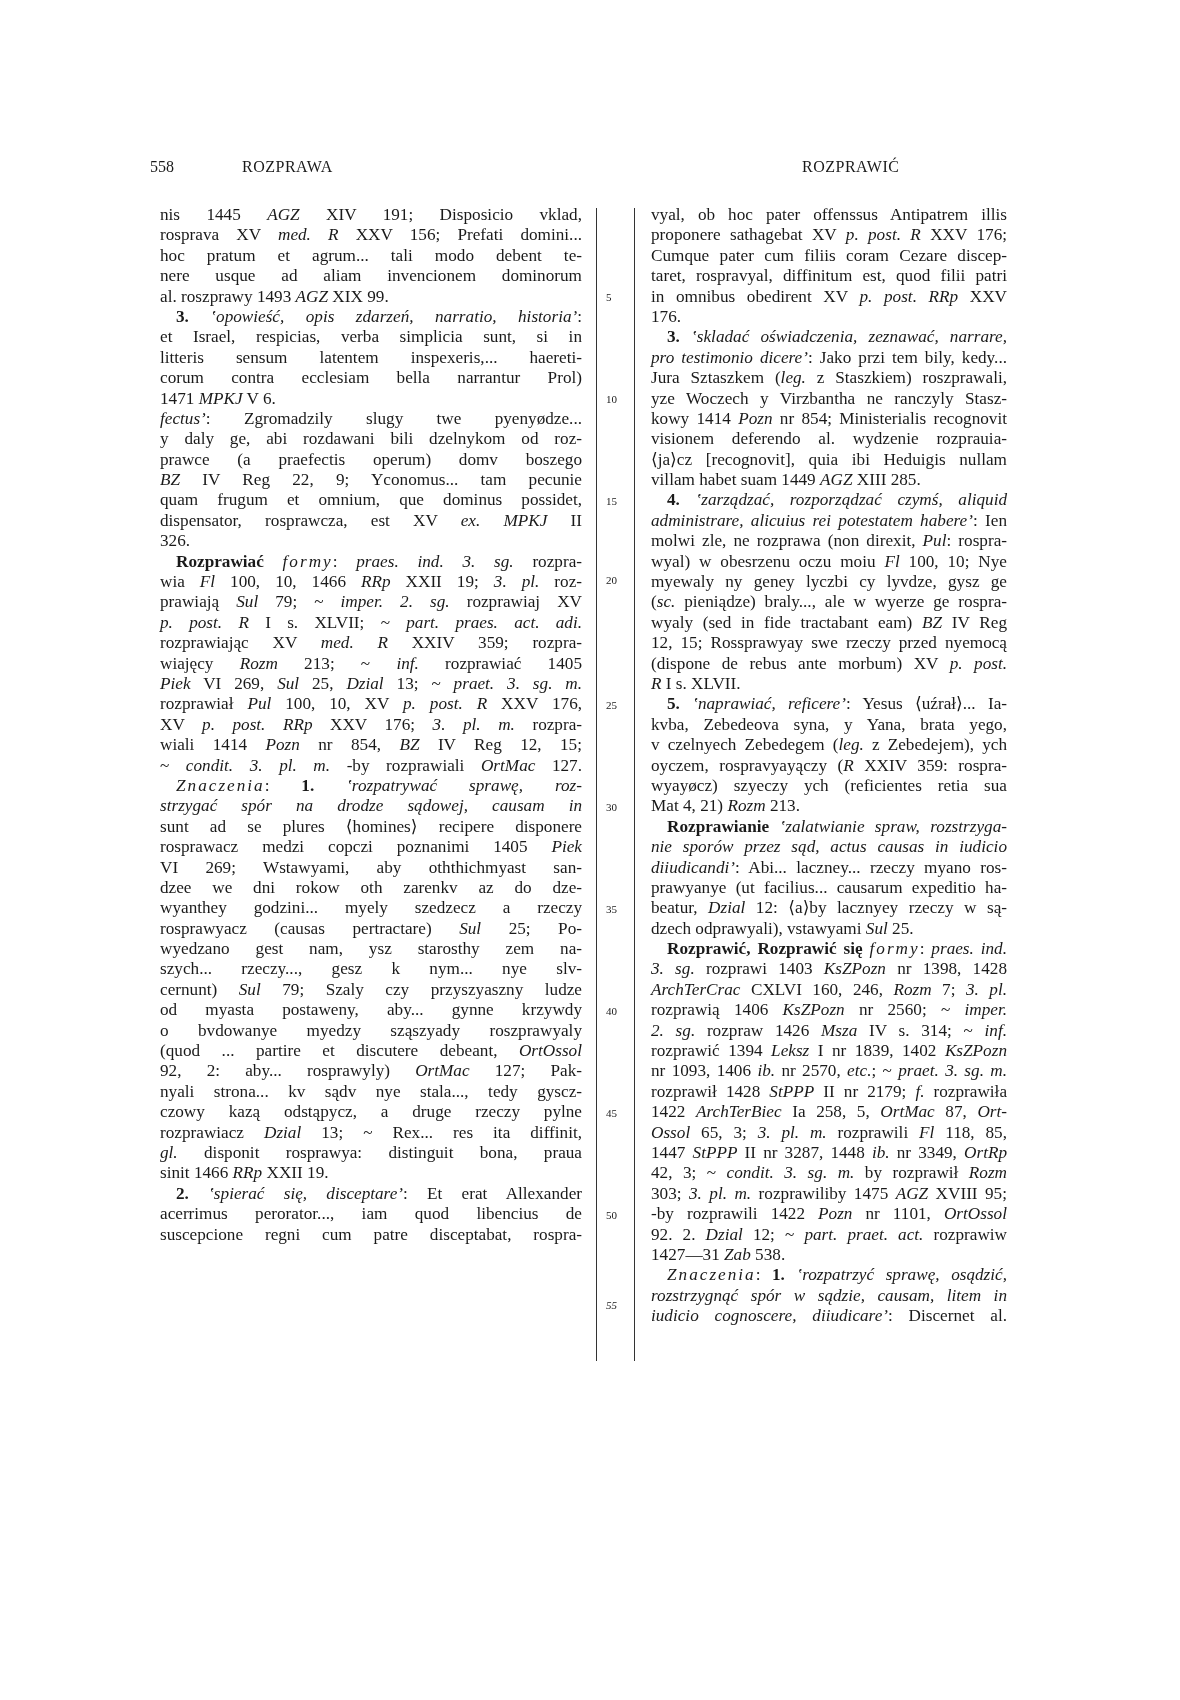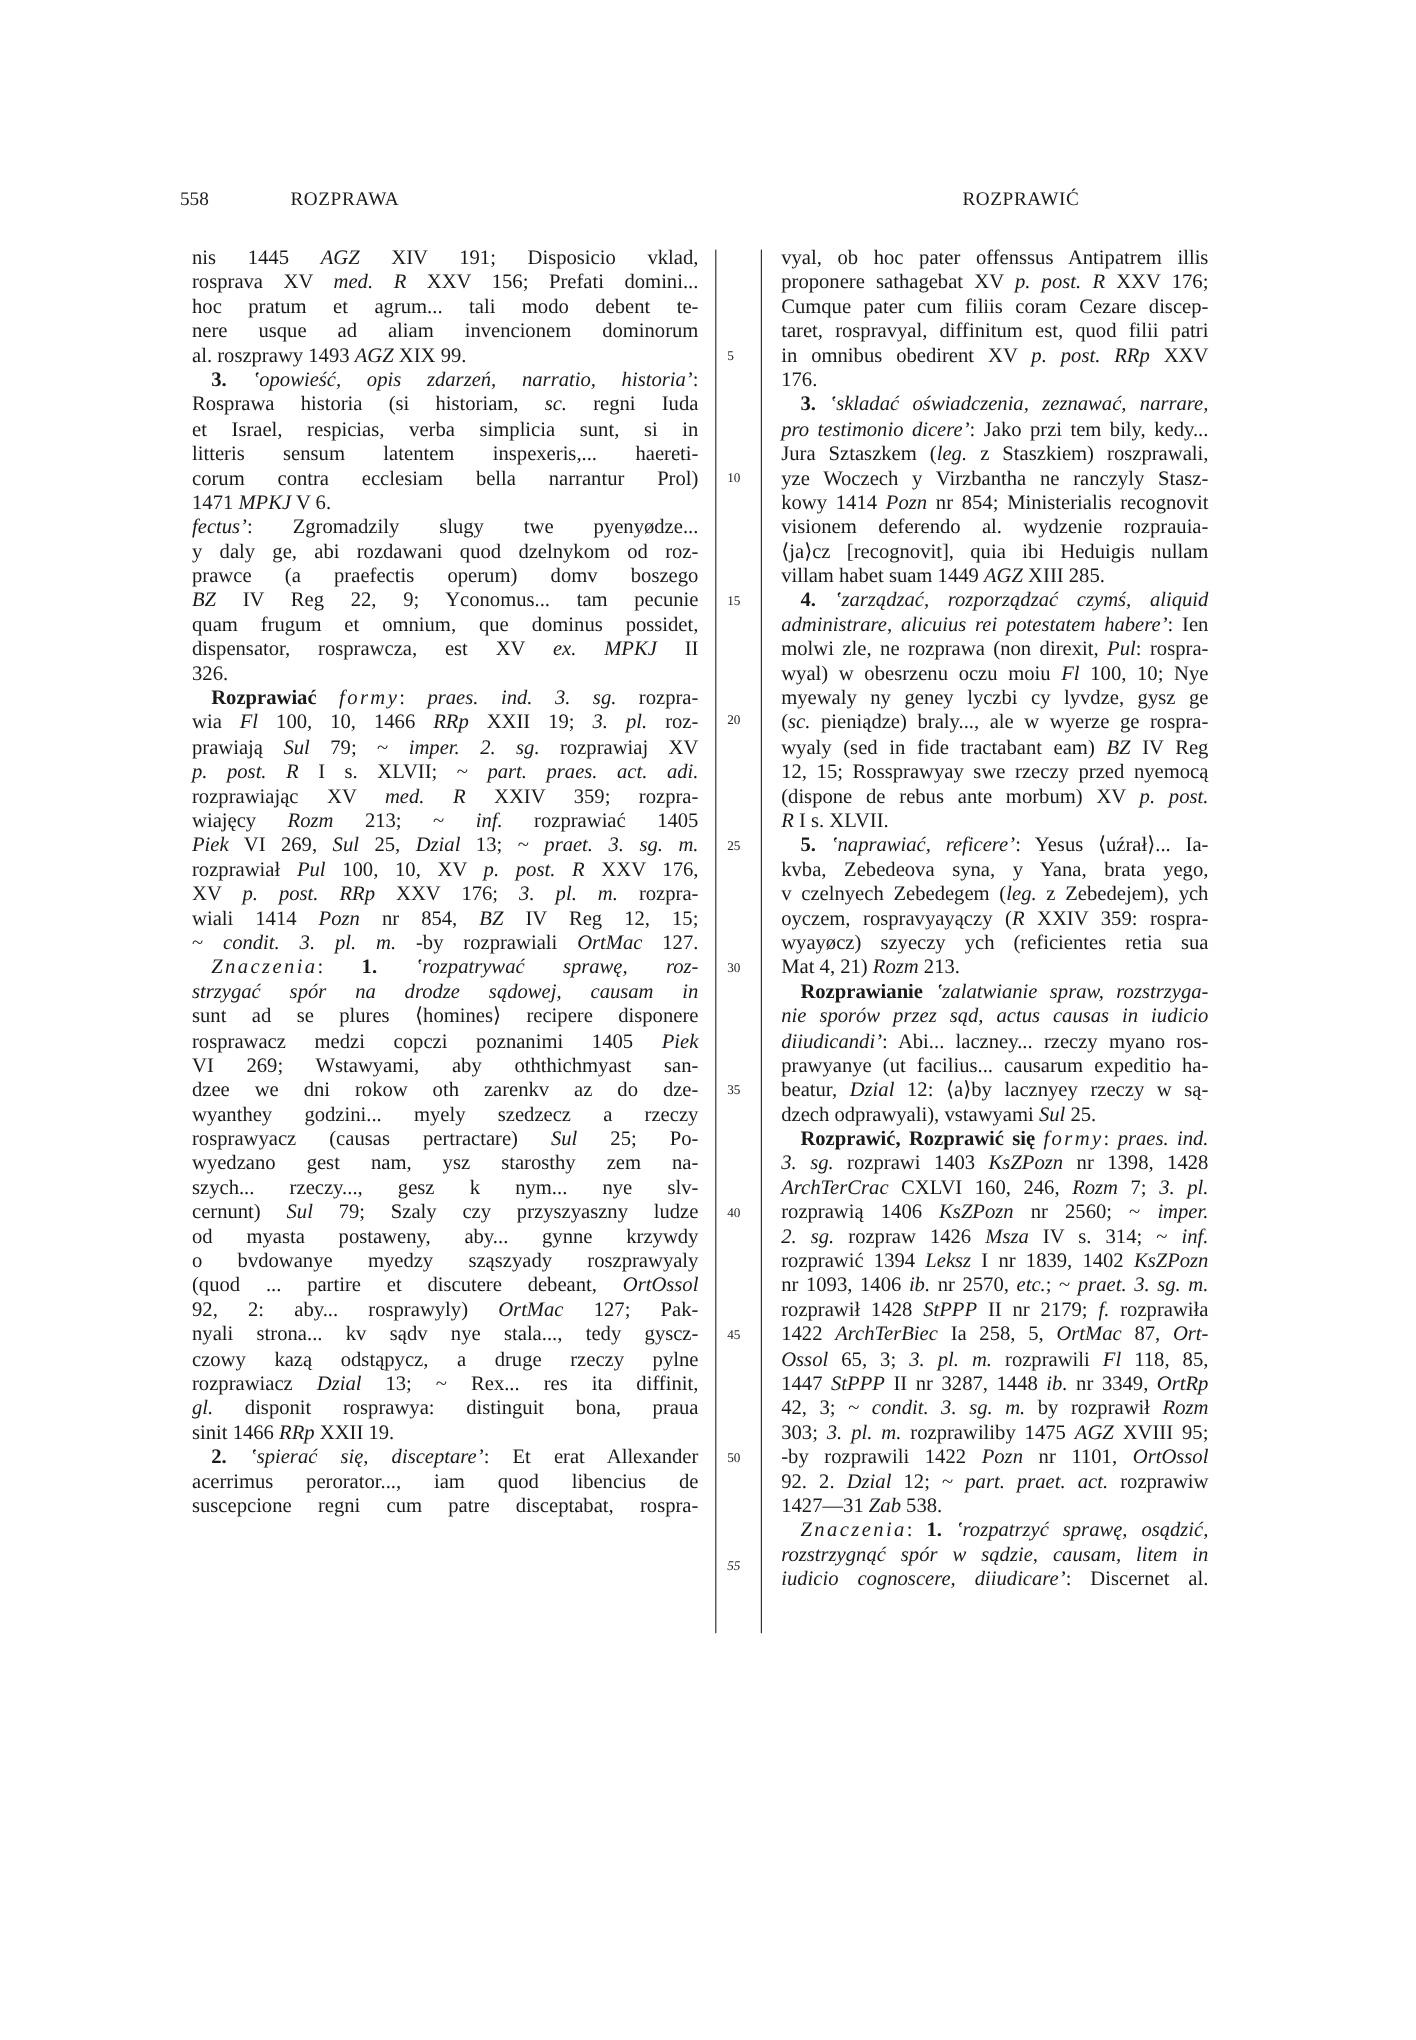--- a/index.html
+++ b/index.html
@@ -37,27 +37,26 @@
   <span class="right-word">ROZPRAWIĆ</span>
 </div>
 
 <div class="col col-left" id="col-left">
     <span class="line">nis 1445 <i>AGZ</i> XIV 191; Disposicio vklad,</span>
     <span class="line">rosprava XV <i>med.</i> <i>R</i> XXV 156; Prefati domini...</span>
     <span class="line">hoc pratum et agrum... tali modo debent te-</span>
     <span class="line">nere usque ad aliam invencionem dominorum</span>
     <span class="line last">al. roszprawy 1493 <i>AGZ</i> XIX 99.</span>
     <span class="line indent"><b>3.</b> <i>ʽopowieść, opis zdarzeń, narratio, historiaʼ</i>:</span>
-    <span class="line">Rosprawa historia (si historiam, <i>sc.</i> regni Iuda</span>
     <span class="line">et Israel, respicias, verba simplicia sunt, si in</span>
     <span class="line">litteris sensum latentem inspexeris,... haereti-</span>
     <span class="line">corum contra ecclesiam bella narrantur Prol)</span>
     <span class="line last">1471 <i>MPKJ</i> V 6.</span>
     <span class="line"><i>fectusʼ</i>: Zgromadzily slugy twe pyenyødze...</span>
-    <span class="line">y daly ge, abi rozdawani quod dzelnykom od roz-</span>
+    <span class="line">y daly ge, abi rozdawani bili dzelnykom od roz-</span>
     <span class="line">prawce (a praefectis operum) domv boszego</span>
     <span class="line"><i>BZ</i> IV Reg 22, 9; Yconomus... tam pecunie</span>
     <span class="line">quam frugum et omnium, que dominus possidet,</span>
     <span class="line">dispensator, rosprawcza, est XV <i>ex.</i> <i>MPKJ</i> II</span>
     <span class="line last">326.</span>
     <span class="line indent"><b>Rozprawiać</b> <span class="sp">formy</span>: <i>praes. ind. 3. sg.</i> rozpra-</span>
     <span class="line">wia <i>Fl</i> 100, 10, 1466 <i>RRp</i> XXII 19; <i>3. pl.</i> roz-</span>
     <span class="line">prawiają <i>Sul</i> 79; ~ <i>imper. 2. sg.</i> rozprawiaj XV</span>
     <span class="line"><i>p. post.</i> <i>R</i> I s. XLVII; ~ <i>part. praes. act. adi.</i></span>
     <span class="line">rozprawiając XV <i>med.</i> <i>R</i> XXIV 359; rozpra-</span>
@@ -89,21 +88,21 @@
     <span class="line last">sinit 1466 <i>RRp</i> XXII 19.</span>
     <span class="line indent"><b>2.</b> <i>ʽspierać się, disceptareʼ</i>: Et erat Allexander</span>
     <span class="line">acerrimus perorator..., iam quod libencius de</span>
     <span class="line">suscepcione regni cum patre disceptabat, rospra-</span>
   </div>
 <div class="divider l"></div>
 <div class="lnums" id="lnums">
     <span class="lnum" style="top: 85.6px;">5</span>
     <span class="lnum" style="top: 187.6px;">10</span>
     <span class="lnum" style="top: 289.6px;">15</span>
-    <span class="lnum" style="top: 389px; text-align: center;">20</span>
+    <span class="lnum" style="top: 369px; text-align: center;">20</span>
     <span class="lnum" style="top: 493.6px;">25</span>
     <span class="lnum" style="top: 595.6px;">30</span>
     <span class="lnum" style="top: 697.6px;">35</span>
     <span class="lnum" style="top: 799.6px;">40</span>
     <span class="lnum" style="top: 901.6px;">45</span>
     <span class="lnum" style="top: 1003.6px; text-align: center;">50</span>
     <span class="lnum" style="top: 1094px; font-style: italic;">55</span>
   </div>
 <div class="divider r"></div>
 <div class="col col-right" id="col-right">

